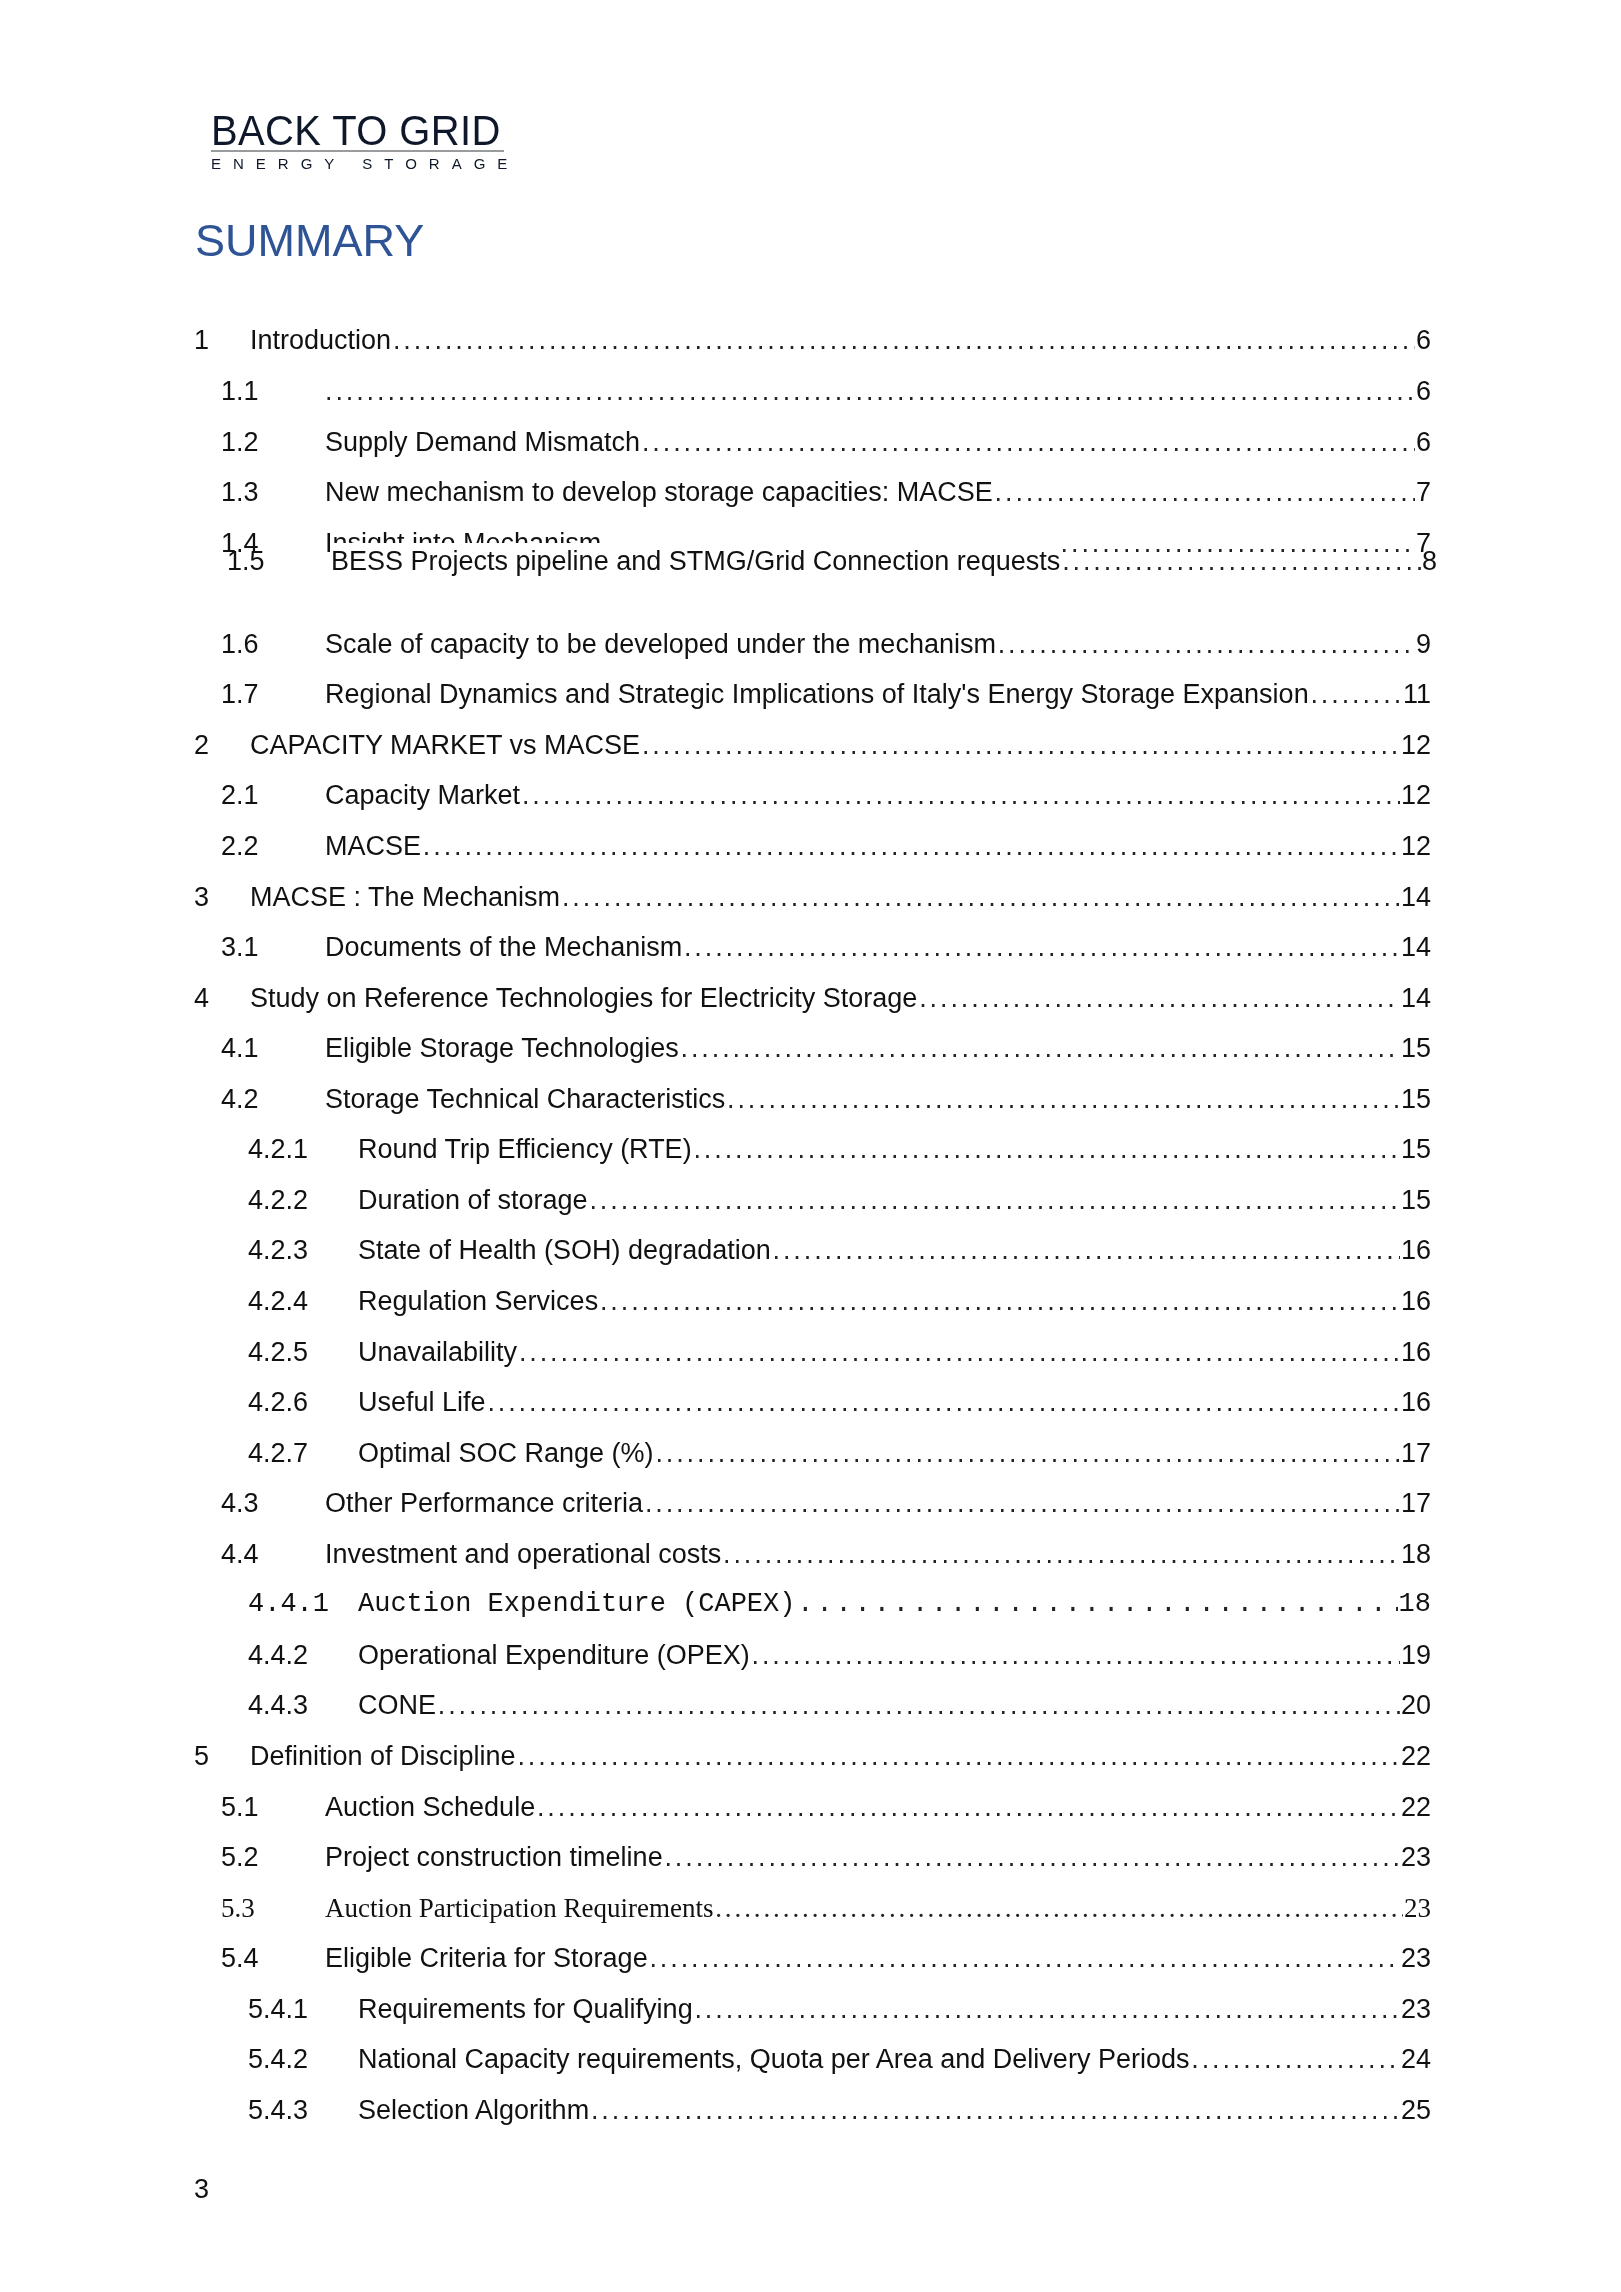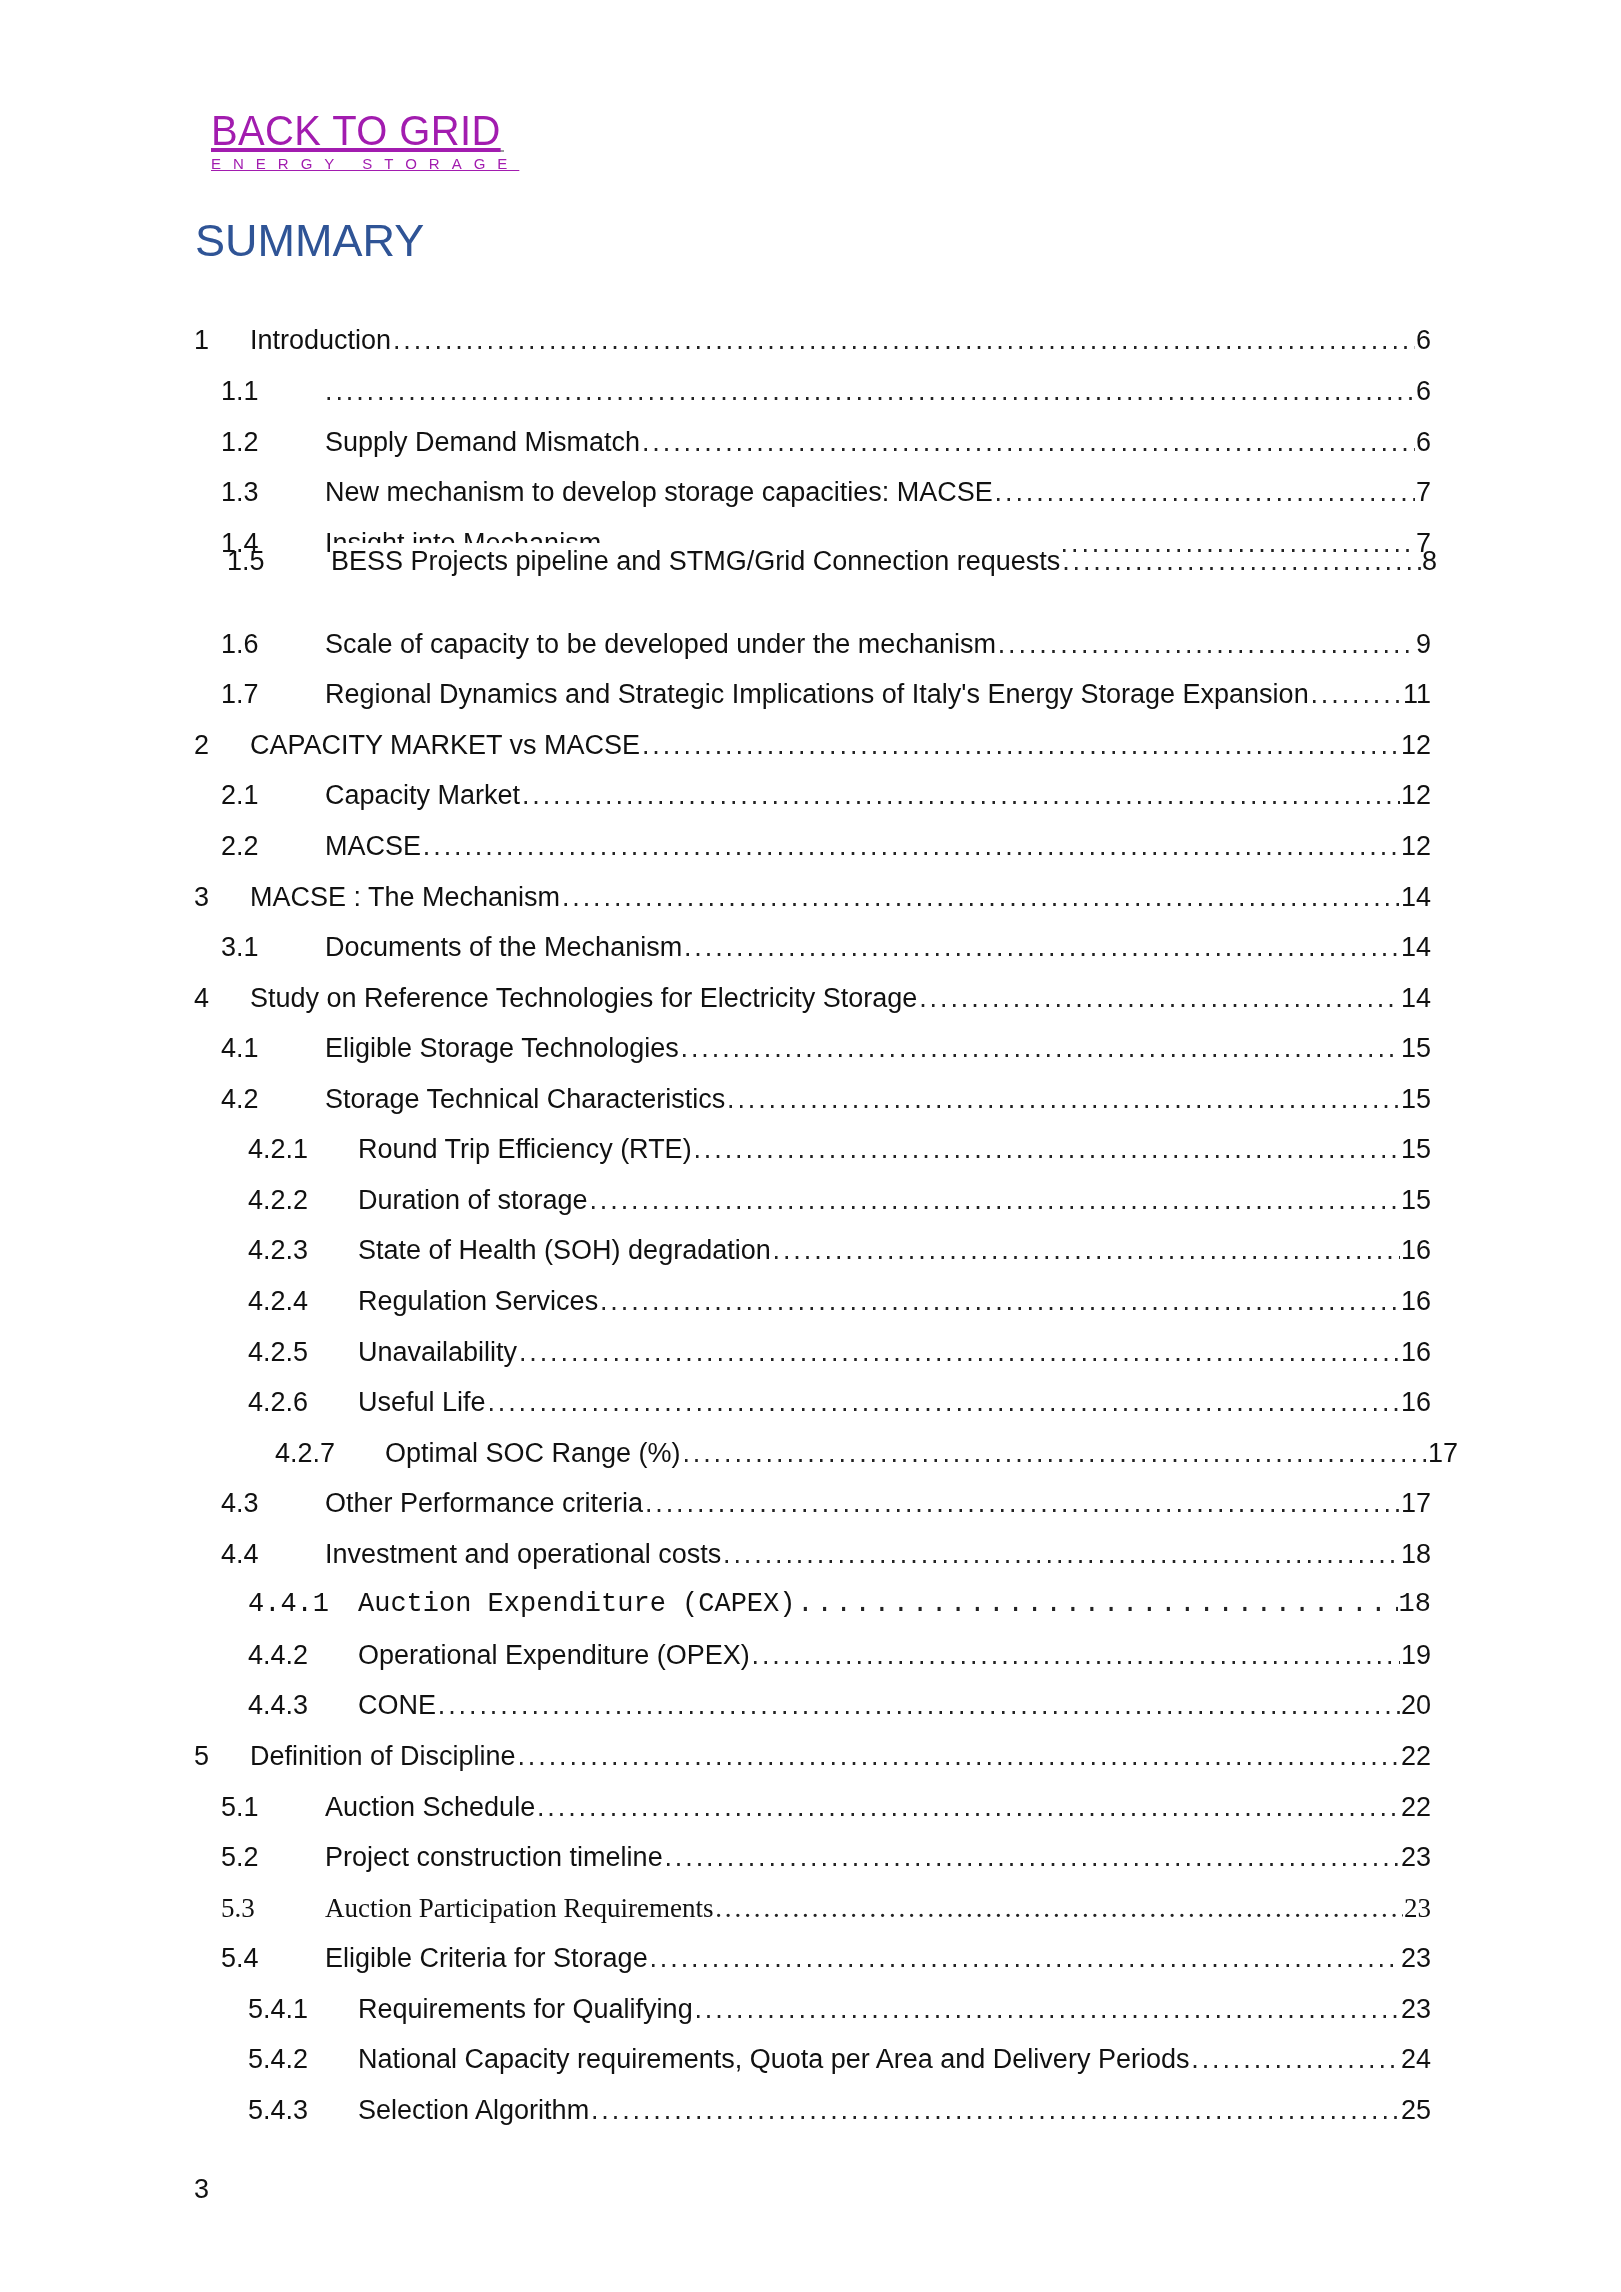--- a/index.html
+++ b/index.html
@@ -1,18 +1,18 @@
 <!DOCTYPE html>
 <html style="font-size:14.3px"><head>
 <meta charset="utf-8">
 <style>
   html, body { margin: 0; padding: 0; background: #ffffff; }
   body { width: 1622px; height: 2293px; position: relative; overflow: hidden;
          font-family: "Liberation Sans", sans-serif; color: #111; }
-  .logo { position: absolute; left: 211px; top: 111px; width: 296px; color: #a21caf; text-decoration: underline; }
+  .logo { position: absolute; left: 211px; top: 111px; width: 296px; color: #0f172a; }
   .logo-main { font-family: "Liberation Sans", sans-serif; font-size: 43px; line-height: 39px;
                letter-spacing: 0.4px; font-weight: 400; white-space: nowrap; transform: scaleX(0.93);
                transform-origin: left top; display: block; }
   .logo-rule { height: 1.8px; background: #9a9b9d; margin-top: 0px; width: 293px; }
   .logo-sub { font-size: 15px; letter-spacing: 12px; margin-top: 3.6px; white-space: nowrap; display: block; }
   .title { position: absolute; left: 195px; top: 215px; font-size: 45px; color: #2f5496;
            font-family: "Liberation Sans", sans-serif; letter-spacing: 0px; }
   .toc { position: absolute; left: 0; top: 0; width: 1622px; }
   .row { position: absolute; height: 36px; display: flex; align-items: baseline;
          font-size: 27px; line-height: 36px; white-space: nowrap; }
@@ -203,21 +203,21 @@
       </span>
     </div>
     <div class="row" style="top: 1384px; left: 0px; width: 1431px;">
       <span class="num" style="left: 248px;">4.2.6</span>
       <span class="text-wrap" style="left: 358px;">
         <span class="label">Useful Life </span>
         <span class="leader">............................................................................................................................................................................................................................................................................................................</span>
         <span class="page">16</span>
       </span>
     </div>
-    <div class="row" style="top: 1435px; left: 0px; width: 1431px; margin-left: 27px;">
+    <div class="row" style="top: 1435px; left: 0px; width: 1431px;">
       <span class="num" style="left: 248px;">4.2.7</span>
       <span class="text-wrap" style="left: 358px;">
         <span class="label">Optimal SOC Range (%)</span>
         <span class="leader">............................................................................................................................................................................................................................................................................................................</span>
         <span class="page">17</span>
       </span>
     </div>
     <div class="row" style="top: 1485px; left: 0px; width: 1431px;">
       <span class="num" style="left: 221px;">4.3</span>
       <span class="text-wrap" style="left: 325px;">

